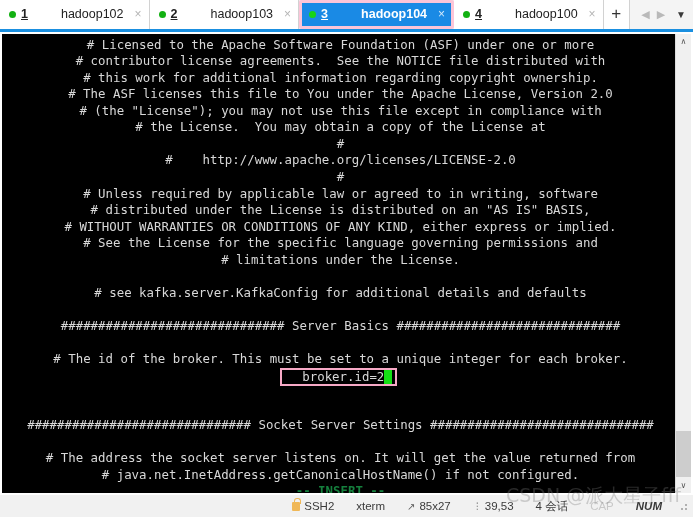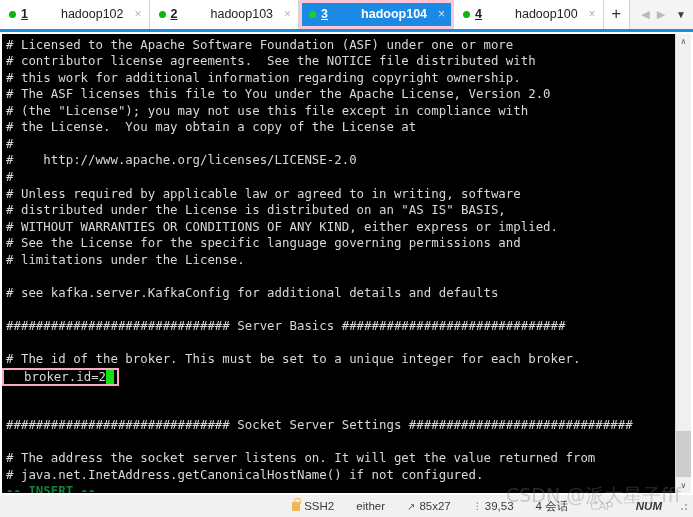--- a/index.html
+++ b/index.html
@@ -115,21 +115,21 @@
     background: #000000;
     color: #d8d8d8;
     font-family: "DejaVu Sans Mono", "Liberation Mono", monospace;
     font-size: 12.4px;
     line-height: 16.55px;
     padding: 3px 0 0 4px;
     overflow: hidden;
     white-space: pre;
     position: relative;
   }
-  .tline { height: 16.55px; }
+  .tline { height: 16.55px; text-align: center; }
   .tline.blank { color: transparent; }
   .tline.insert { font-weight: 700; color: #15803d; }
 
   
   .boxline {
     display: inline-block;
     border: 2px solid #f7a9c6;
     padding: 0px 3px 0px 20px;
     margin-left: -4px;
     position: relative;
@@ -297,21 +297,21 @@
     </div>
   </div>
 
   <div class="statusbar">
     <div class="status-left"></div>
     <div class="status-items">
       <span class="sitem">
         <span class="lock-icon"></span>
         <span>SSH2</span>
       </span>
-      <span class="sitem">either</span>
+      <span class="sitem">xterm</span>
       <span class="sitem">
         <span class="sz-icon">↗</span>
         <span>85x27</span>
       </span>
       <span class="sitem">
         <span class="pos-icon">⋮</span>
         <span>39,53</span>
       </span>
       <span class="sitem">4 会话</span>
       <span class="sitem cap">CAP</span>

